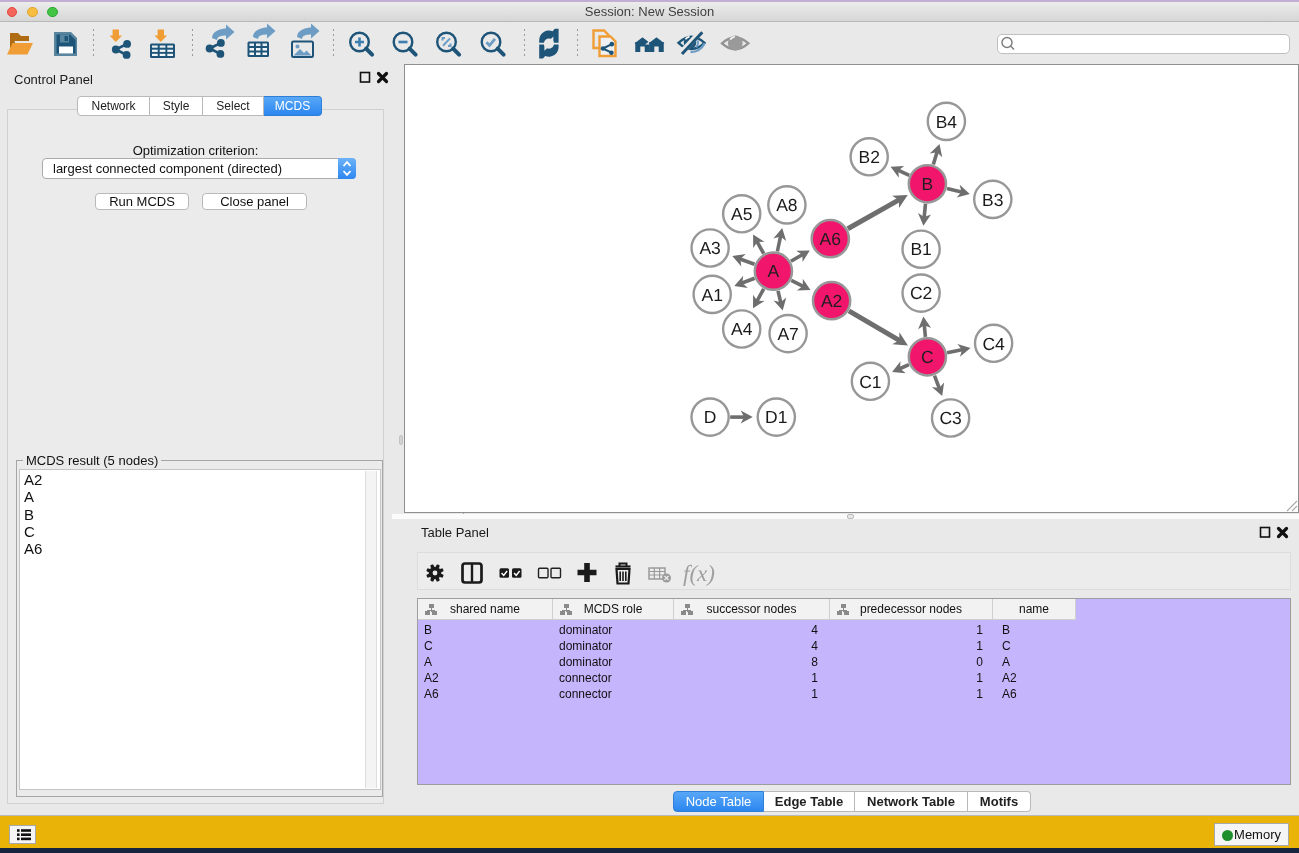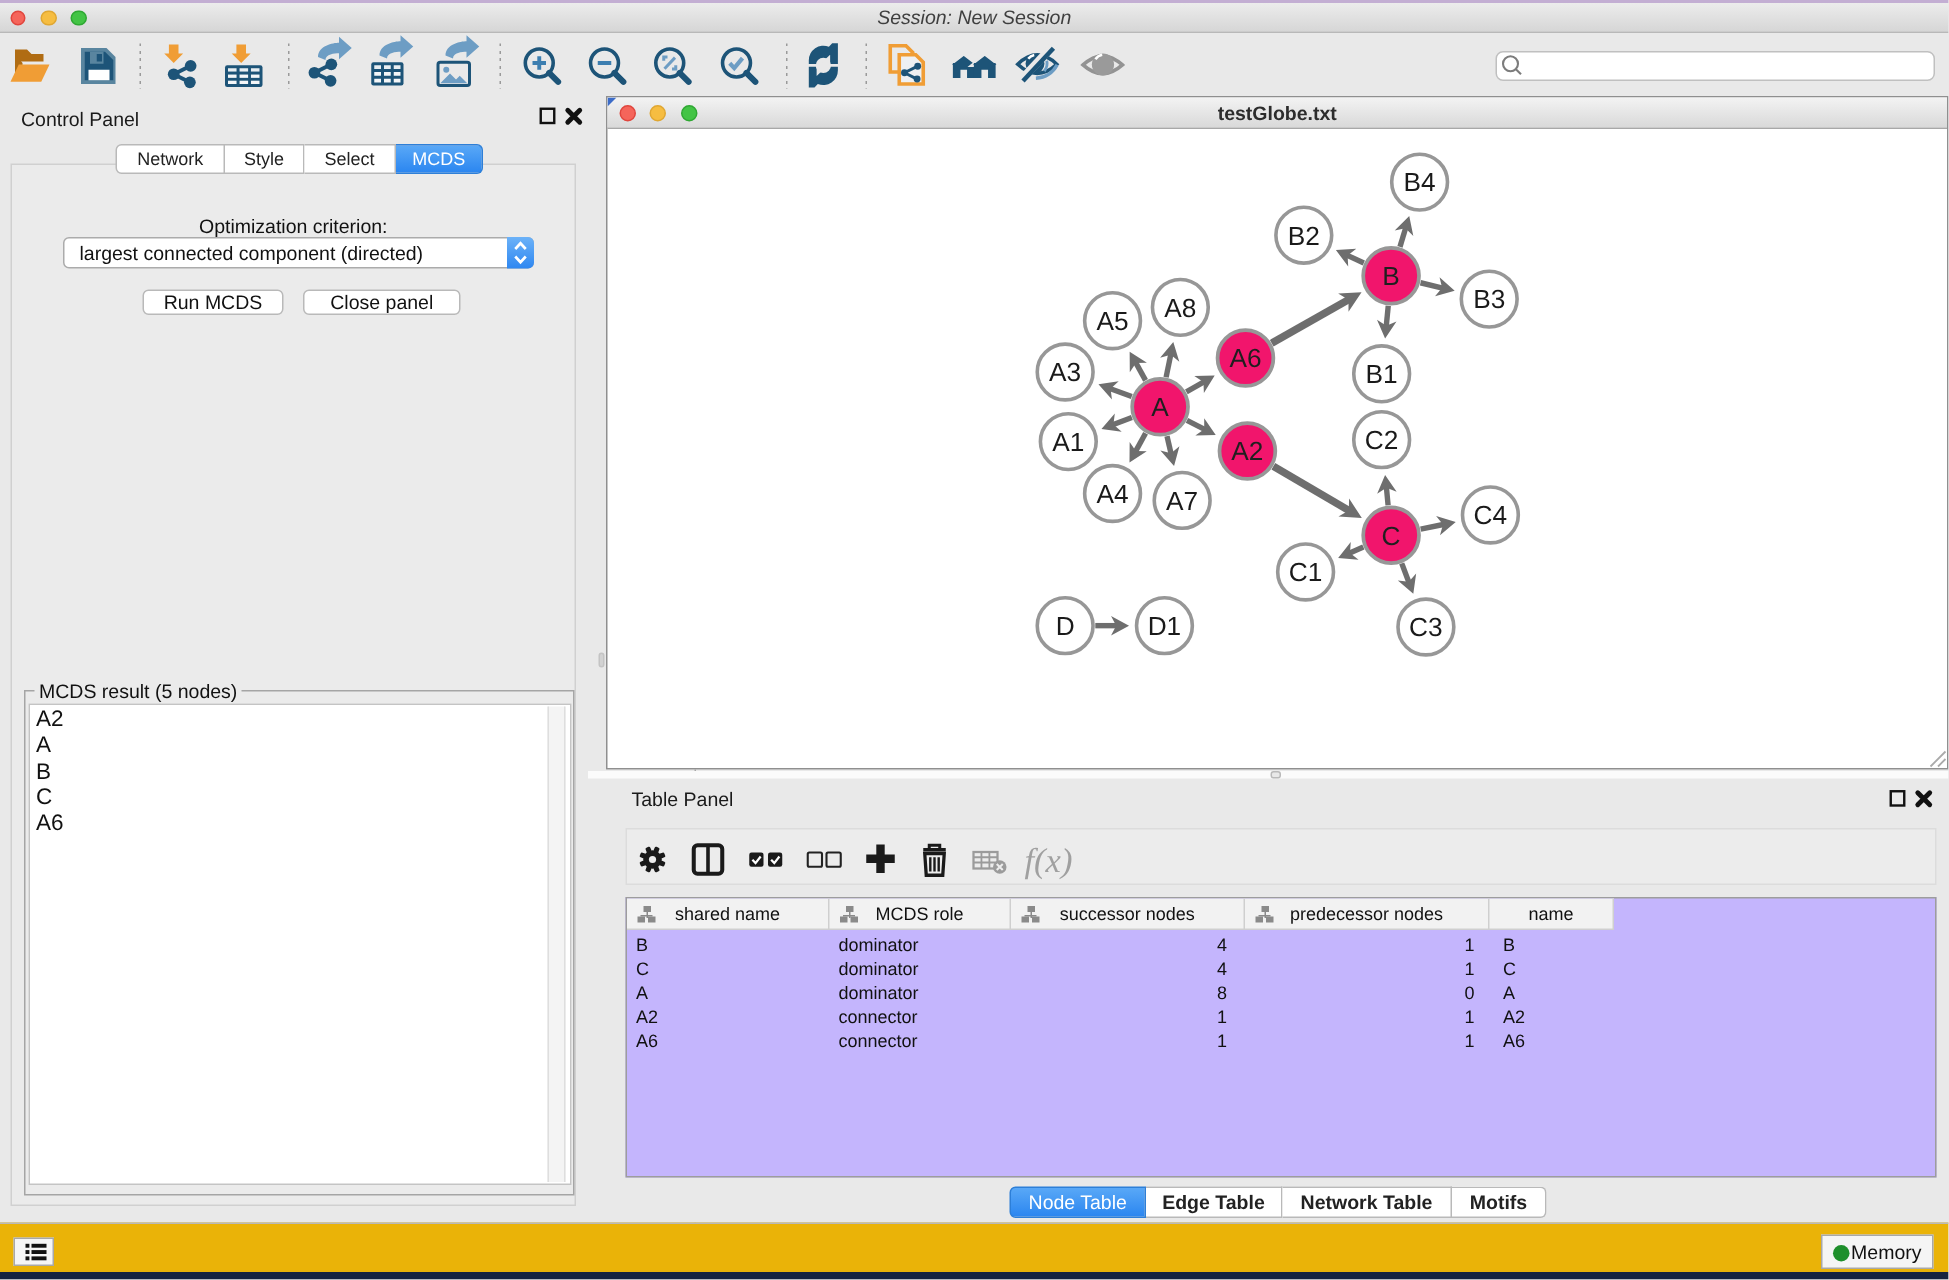--- a/index.html
+++ b/index.html
@@ -6,21 +6,21 @@
 html,body { width:1299px; height:853px; overflow:hidden; }
 body { font-family:"Liberation Sans", sans-serif; background:#e9e9e9; position:relative; -webkit-font-smoothing:antialiased; }
 .abs { position:absolute; }
 svg text { -webkit-font-smoothing:antialiased; text-rendering:geometricPrecision; }
 
 
 #topstrip { left:0; top:0; width:1299px; height:2px; background:#c3aed3; }
 #titlebar { left:0; top:2px; width:1299px; height:20px;
   background:linear-gradient(#ececec,#d6d6d6); border-bottom:1px solid #b8b8b8; }
 #titlebar .title { position:absolute; left:0; right:0; top:2px; text-align:center;
-  font-size:13px; color:#3f3f3f;font-style:italic; }
+  font-size:13px; color:#3f3f3f; }
 .light { position:absolute; width:12px; height:12px; border-radius:50%; top:6px; }
 
 
 #toolbar { left:0; top:23px; width:1299px; height:41px; background:#e9e9e9; }
 .sep { position:absolute; top:6px; height:30px; width:1px;
   background-image:repeating-linear-gradient(#9a9a9a 0 2px, transparent 2px 5px); }
 #searchbox { position:absolute; left:997px; top:11px; width:293px; height:20px;
   background:#fff; border:1px solid #c0c0c0; border-radius:5px; }
 
 
@@ -250,29 +250,20 @@
       </div>
     </div>
   </div>
   <svg width="40" height="16" style="position:absolute;left:356px;top:6px;">
     <rect x="4.5" y="2.5" width="9" height="9.5" fill="none" stroke="#111" stroke-width="1.6"></rect>
     <path d="M22.5 3.5 l8 8 M30.5 3.5 l-8 8" stroke="#111" stroke-width="3.2" stroke-linecap="round"></path>
   </svg>
 </div>
 
 <div class="abs" id="netwin">
-  <div id="nettitle">
-    <div class="light" style="left:8.2px;top:5px;width:11px;height:11px;background:#f5655b;border:1px solid #e0463e;"></div>
-    <div class="light" style="left:28.4px;top:5px;width:11px;height:11px;background:#f6bd41;border:1px solid #e0a732;"></div>
-    <div class="light" style="left:48.5px;top:5px;width:11px;height:11px;background:#43c445;border:1px solid #2fa833;"></div>
-    <svg width="8" height="8" style="position:absolute;left:0;top:0;">
-        <path d="M0 0 L6 0 L0 6 z" fill="#3c6cc8"></path>
-      </svg>
-    <div class="title">testGlobe.txt</div>
-  </div>
   <svg id="graph" width="893" height="421" style="position:absolute;left:1px;top:24px;">
 <line x1="348.6" y1="189.3" x2="335.4" y2="194.3" stroke="#6e6e6e" stroke-width="3.6"></line>
       <polygon points="328.3,197.0 337.2,186.7 336.3,194.0 341.8,198.9" fill="#6e6e6e"></polygon>
 <line x1="348.5" y1="175.3" x2="333.4" y2="169.8" stroke="#6e6e6e" stroke-width="3.6"></line>
       <polygon points="326.3,167.1 339.8,165.1 334.4,170.1 335.3,177.4" fill="#6e6e6e"></polygon>
 <line x1="357.7" y1="199.8" x2="350.7" y2="212.6" stroke="#6e6e6e" stroke-width="3.6"></line>
       <polygon points="347.0,219.3 347.1,205.7 351.2,211.7 358.5,211.9" fill="#6e6e6e"></polygon>
 <line x1="357.7" y1="164.6" x2="350.8" y2="152.1" stroke="#6e6e6e" stroke-width="3.6"></line>
       <polygon points="347.1,145.5 358.6,152.8 351.3,153.0 347.2,159.1" fill="#6e6e6e"></polygon>
 <line x1="372.0" y1="201.8" x2="374.9" y2="214.2" stroke="#6e6e6e" stroke-width="3.6"></line>

